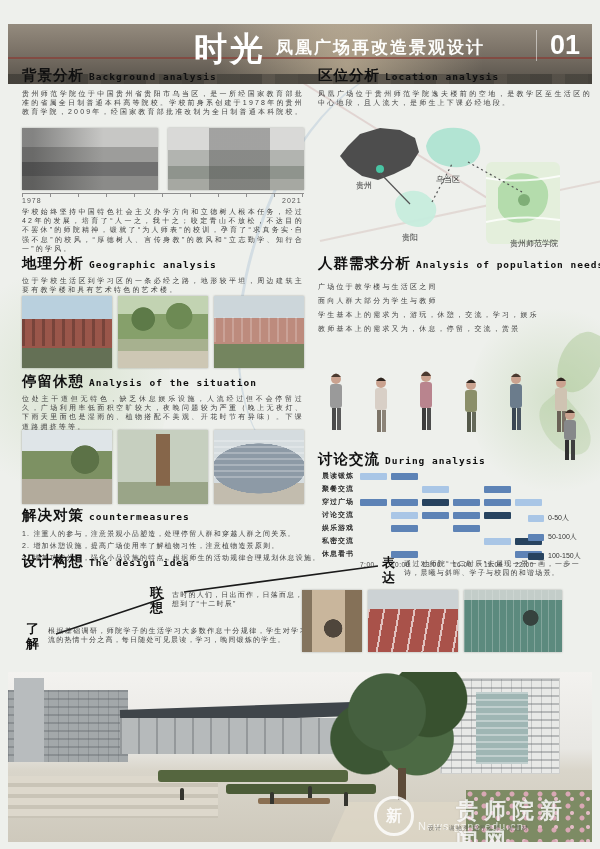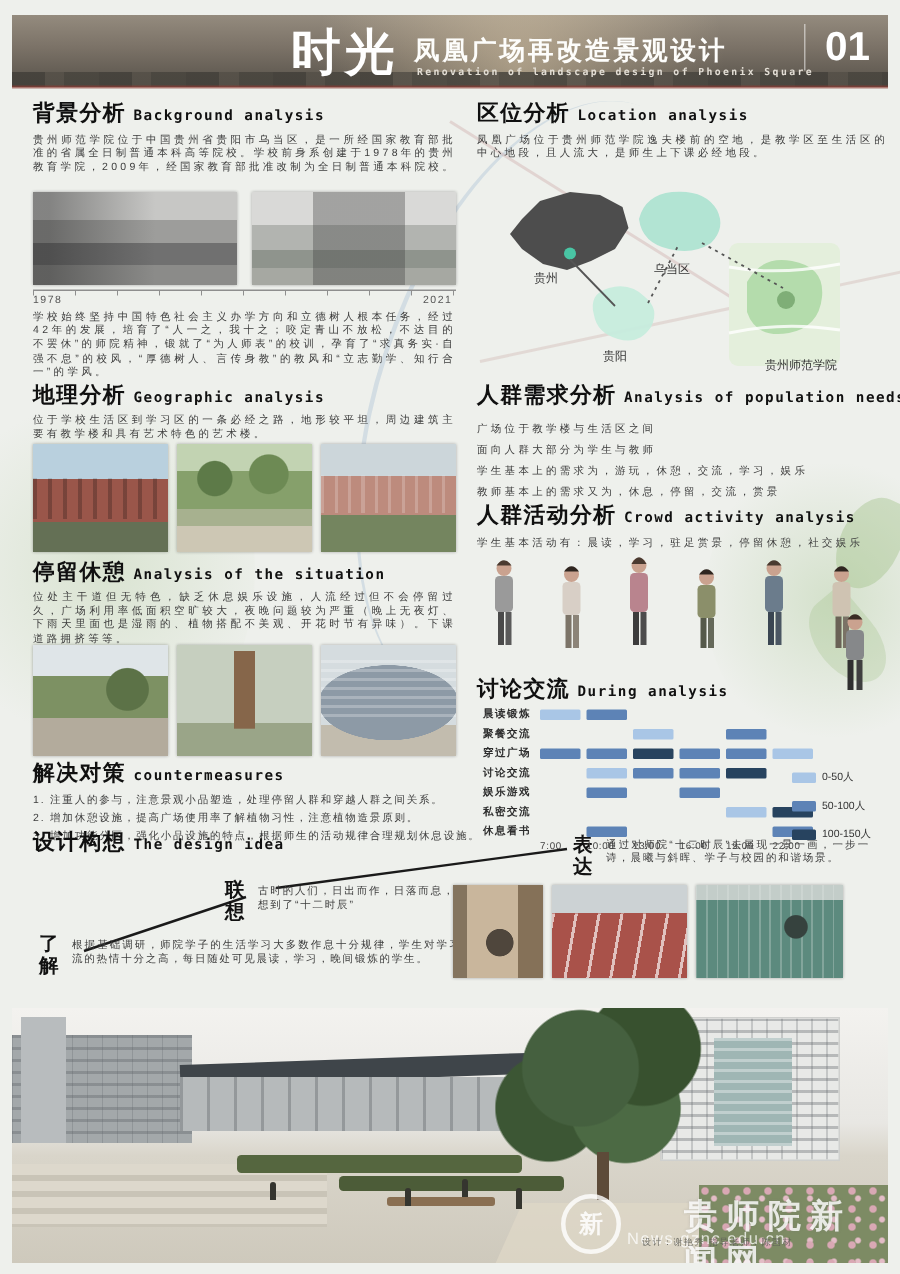--- a/index.html
+++ b/index.html
@@ -11,21 +11,21 @@
   .tex.green1{left:-30px;top:250px;width:200px;height:260px;border-radius:50%;
     background:radial-gradient(circle,rgba(180,205,160,.35),transparent 70%);}
   .tex.green2{left:470px;top:300px;width:170px;height:200px;border-radius:50%;
     background:radial-gradient(circle,rgba(170,200,150,.38),transparent 70%);}
   .tex.blue1{left:250px;top:60px;width:220px;height:420px;border-left:3px solid rgba(150,180,205,.30);
     border-radius:50%;transform:rotate(18deg);}
   .tex.road1{left:300px;top:80px;width:300px;height:2px;background:rgba(200,160,160,.35);transform:rotate(32deg);transform-origin:left;}
   .tex.road2{left:320px;top:240px;width:320px;height:2px;background:rgba(200,165,160,.30);transform:rotate(-12deg);transform-origin:left;}
   .tex.leaf{width:40px;height:64px;background:rgba(150,185,120,.35);border-radius:50% 0 50% 50%;}
   
-  .banner{left:8px;top:10px;width:584px;height:48px;
+  .banner{left:8px;top:24px;width:584px;height:60px;
     background:radial-gradient(circle at 58% 70%,rgba(235,215,180,.5),transparent 40%),
                linear-gradient(180deg,#948b7e 0%,#7b7267 45%,#57524a 100%);}
   .banner::after{content:"";position:absolute;left:0;bottom:0;width:100%;height:10px;
     background:repeating-linear-gradient(90deg,#423f39 0 22px,#544f47 22px 35px,#47443d 35px 58px);opacity:.85;}
   .brand{left:186px;top:3px;font-size:33px;font-weight:bold;color:#fff;letter-spacing:3px;z-index:2;}
   .main-title{left:268px;top:12px;font-size:17px;font-weight:bold;color:#fdfdfb;letter-spacing:2px;z-index:2;}
   .main-sub{left:270px;top:34px;font-size:6.5px;color:#e3ded5;letter-spacing:1.6px;
     font-family:"DejaVu Sans Mono",monospace;font-weight:bold;z-index:2;}
   .pageno{left:528px;top:6px;width:56px;text-align:center;font-size:27px;font-weight:bold;color:#fff;
     border-left:1px solid rgba(255,255,255,.5);z-index:2;}
@@ -106,21 +106,20 @@
   <div class="tex green2"></div>
   <div class="tex blue1"></div>
   <div class="tex road1"></div>
   <div class="tex road2"></div>
   <div class="tex leaf" style="left:560px;top:330px;transform:rotate(25deg);"></div>
   <div class="tex leaf" style="left:545px;top:395px;transform:rotate(-40deg);opacity:.7;"></div>
 
   <div class="abs banner">
     <div class="abs brand">时光</div>
     <div class="abs main-title">凤凰广场再改造景观设计</div>
-    <div class="abs main-sub">Renovation of landscape design of Phoenix Square</div>
     <div class="abs pageno">01</div>
   </div>
   <div class="abs header-rule"></div>
 
   <div class="abs" style="left:22px;top:66px;width:282px;">
     <div class="sec-title">
       <span class="cn">背景分析</span>
       <span class="en">Background analysis</span>
     </div>
     <div class="txt" style="margin-top:4px;">贵州师范学院位于中国贵州省贵阳市乌当区，是一所经国家教育部批准的省属全日制普通本科高等院校。学校前身系创建于1978年的贵州教育学院，2009年，经国家教育部批准改制为全日制普通本科院校。</div>
@@ -224,27 +223,20 @@
     <div class="sec-title">
       <span class="cn">人群需求分析</span>
       <span class="en">Analysis of population needs</span>
     </div>
     <div class="txt" style="margin-top:7px;line-height:2.0;text-align:left;">广场位于教学楼与生活区之间</div>
     <div class="txt" style="line-height:2.0;text-align:left;">面向人群大部分为学生与教师</div>
     <div class="txt" style="line-height:2.0;text-align:left;">学生基本上的需求为，游玩，休憩，交流，学习，娱乐</div>
     <div class="txt" style="line-height:2.0;text-align:left;">教师基本上的需求又为，休息，停留，交流，赏景</div>
   </div>
 
-  <div class="abs" style="left:318px;top:334px;width:280px;">
-    <div class="sec-title">
-      <span class="cn">人群活动分析</span>
-      <span class="en">Crowd activity analysis</span>
-    </div>
-    <div class="txt" style="margin-top:5px;text-align:left;">学生基本活动有：晨读，学习，驻足赏景，停留休憩，社交娱乐</div>
-  </div>
 
   <div class="abs" style="left:318px;top:364px;width:274px;height:84px;">
     <svg width="274" height="84" viewBox="0 0 274 84">
       <g transform="translate(10,6)">
           <circle cx="8" cy="9" r="5" fill="#caa28f"></circle>
           <path d="M3,7 Q8,0 13,7" fill="#4a3a30"></path>
           <rect x="2" y="14" width="12" height="24" rx="3" fill="#9a9a9a"></rect>
           <rect x="4" y="38" width="4" height="22" fill="#4a4a4a"></rect>
           <rect x="9" y="38" width="4" height="22" fill="#5a5a5a"></rect>
         </g>

